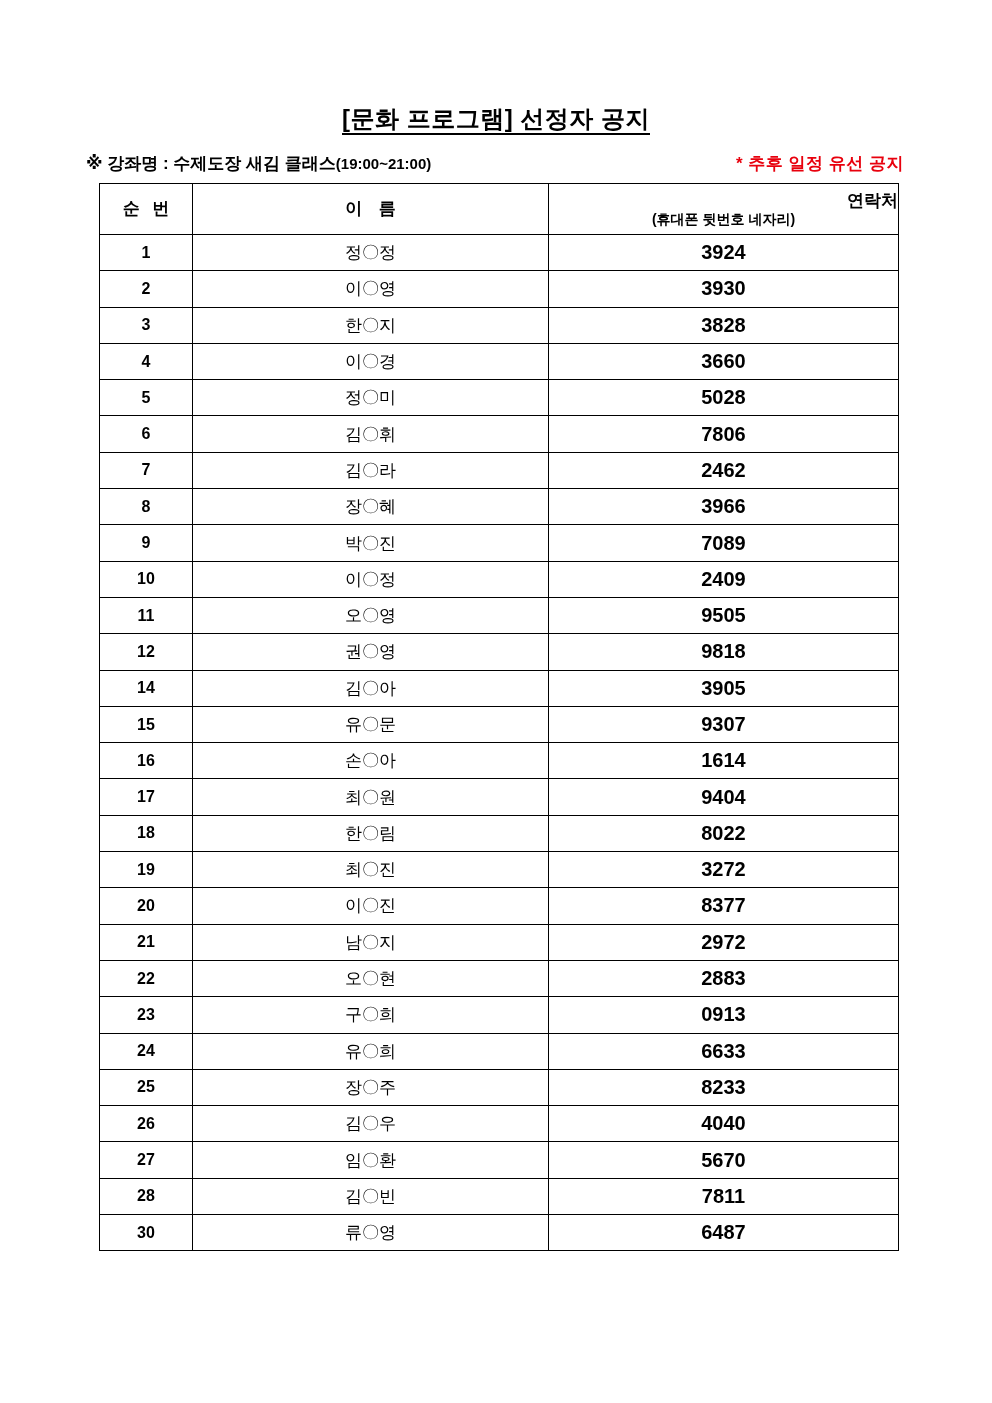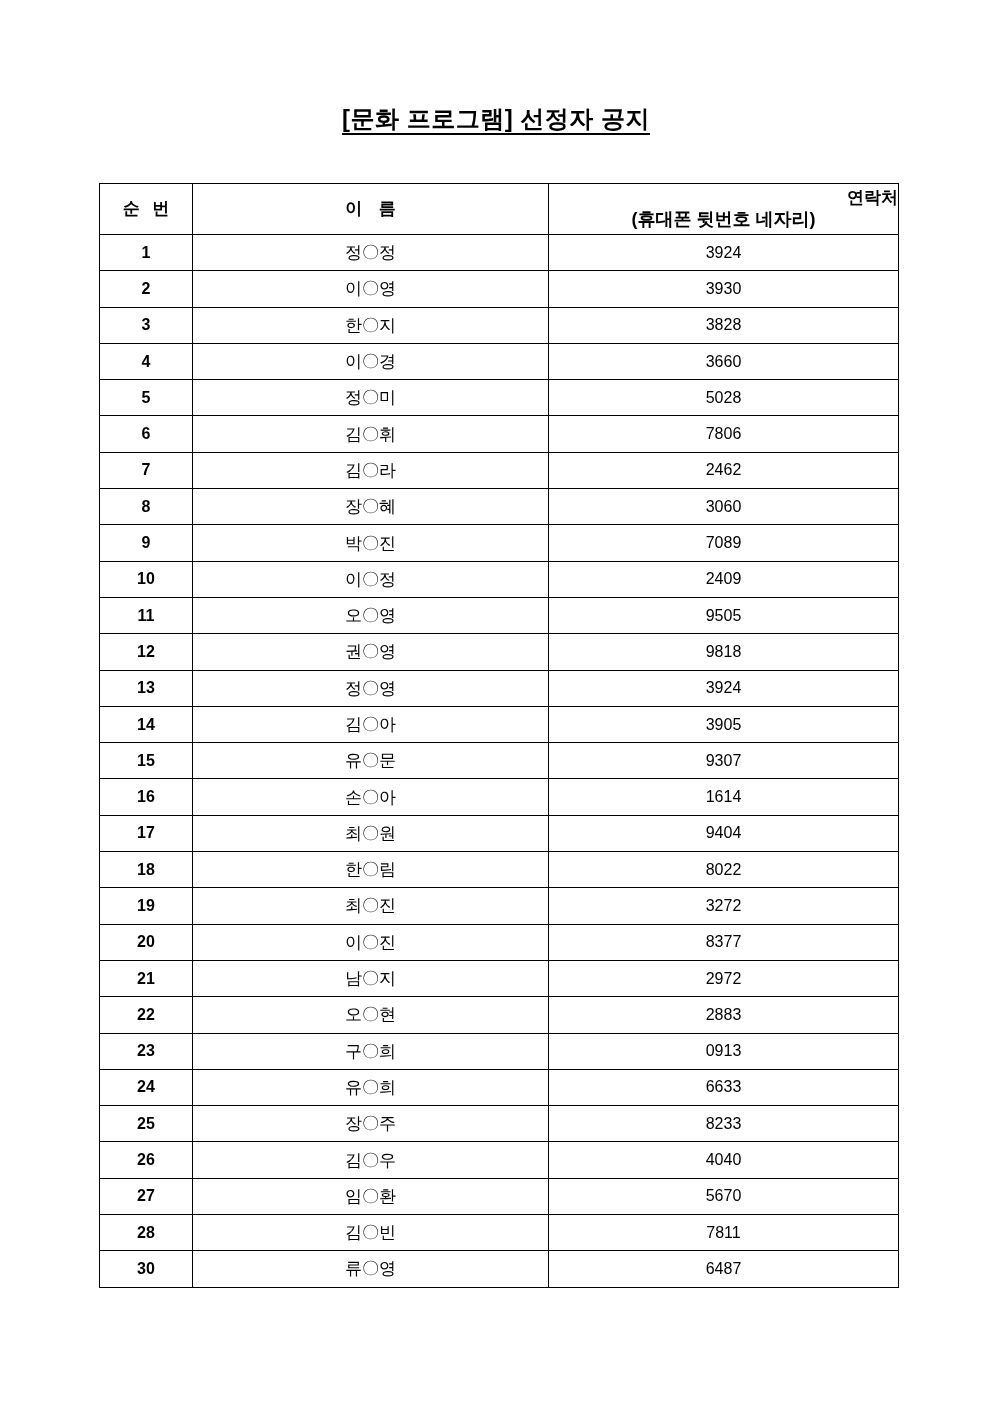--- a/index.html
+++ b/index.html
@@ -113,50 +113,56 @@
     padding-left: 6px;
   }
   .h-phone-main {
     display: block;
     font-size: 17px;
     font-weight: bold;
     text-align: right;
   }
   .h-phone-sub {
     display: block;
-    font-size: 18px;
+    font-size: 14px;
     font-weight: bold;
     margin-top: 1px;
   }
 
   .roster-table tbody tr { height: 35.3px; }
   .roster-table tbody td { height: 35.3px; }
 
   .cell-no {
     font-size: 16px;
     font-weight: bold;
   }
   .cell-name {
     font-size: 17px;
     font-weight: normal;
   }
   .cell-phone {
-    font-size: 16px;
-    font-weight: normal;
+    font-size: 20px;
+    font-weight: bold;
   }
 </style>
 </head>
 <body>
 
 <div class="page">
 
   <div class="doc-title">
     <span class="t-inner">[문화 프로그램] 선정자 공지</span>
   </div>
 
+  <div class="subtitle-row">
+    <div class="course-line">
+      <span>※ 강좌명 : 수제도장 새김 클래스</span><span class="time">(19:00~21:00)</span>
+    </div>
+    <div class="notice-line" style="color: rgb(232, 0, 13);">* 추후 일정 유선 공지</div>
+  </div>
 
   <table class="roster-table">
     <colgroup>
       <col class="c-no">
       <col class="c-name">
       <col class="c-phone">
     </colgroup>
     <thead>
       <tr>
         <th class="h-no">순 번</th>
@@ -199,21 +205,21 @@
           <td class="cell-phone">7806</td>
         </tr>
         <tr>
           <td class="cell-no">7</td>
           <td class="cell-name">김〇라</td>
           <td class="cell-phone">2462</td>
         </tr>
         <tr>
           <td class="cell-no">8</td>
           <td class="cell-name">장〇혜</td>
-          <td class="cell-phone">3060</td>
+          <td class="cell-phone">3966</td>
         </tr>
         <tr>
           <td class="cell-no">9</td>
           <td class="cell-name">박〇진</td>
           <td class="cell-phone">7089</td>
         </tr>
         <tr>
           <td class="cell-no">10</td>
           <td class="cell-name">이〇정</td>
           <td class="cell-phone">2409</td>
@@ -222,25 +228,20 @@
           <td class="cell-no">11</td>
           <td class="cell-name">오〇영</td>
           <td class="cell-phone">9505</td>
         </tr>
         <tr>
           <td class="cell-no">12</td>
           <td class="cell-name">권〇영</td>
           <td class="cell-phone">9818</td>
         </tr>
         <tr>
-          <td class="cell-no">13</td>
-          <td class="cell-name">정〇영</td>
-          <td class="cell-phone">3924</td>
-        </tr>
-        <tr>
           <td class="cell-no">14</td>
           <td class="cell-name">김〇아</td>
           <td class="cell-phone">3905</td>
         </tr>
         <tr>
           <td class="cell-no">15</td>
           <td class="cell-name">유〇문</td>
           <td class="cell-phone">9307</td>
         </tr>
         <tr>

